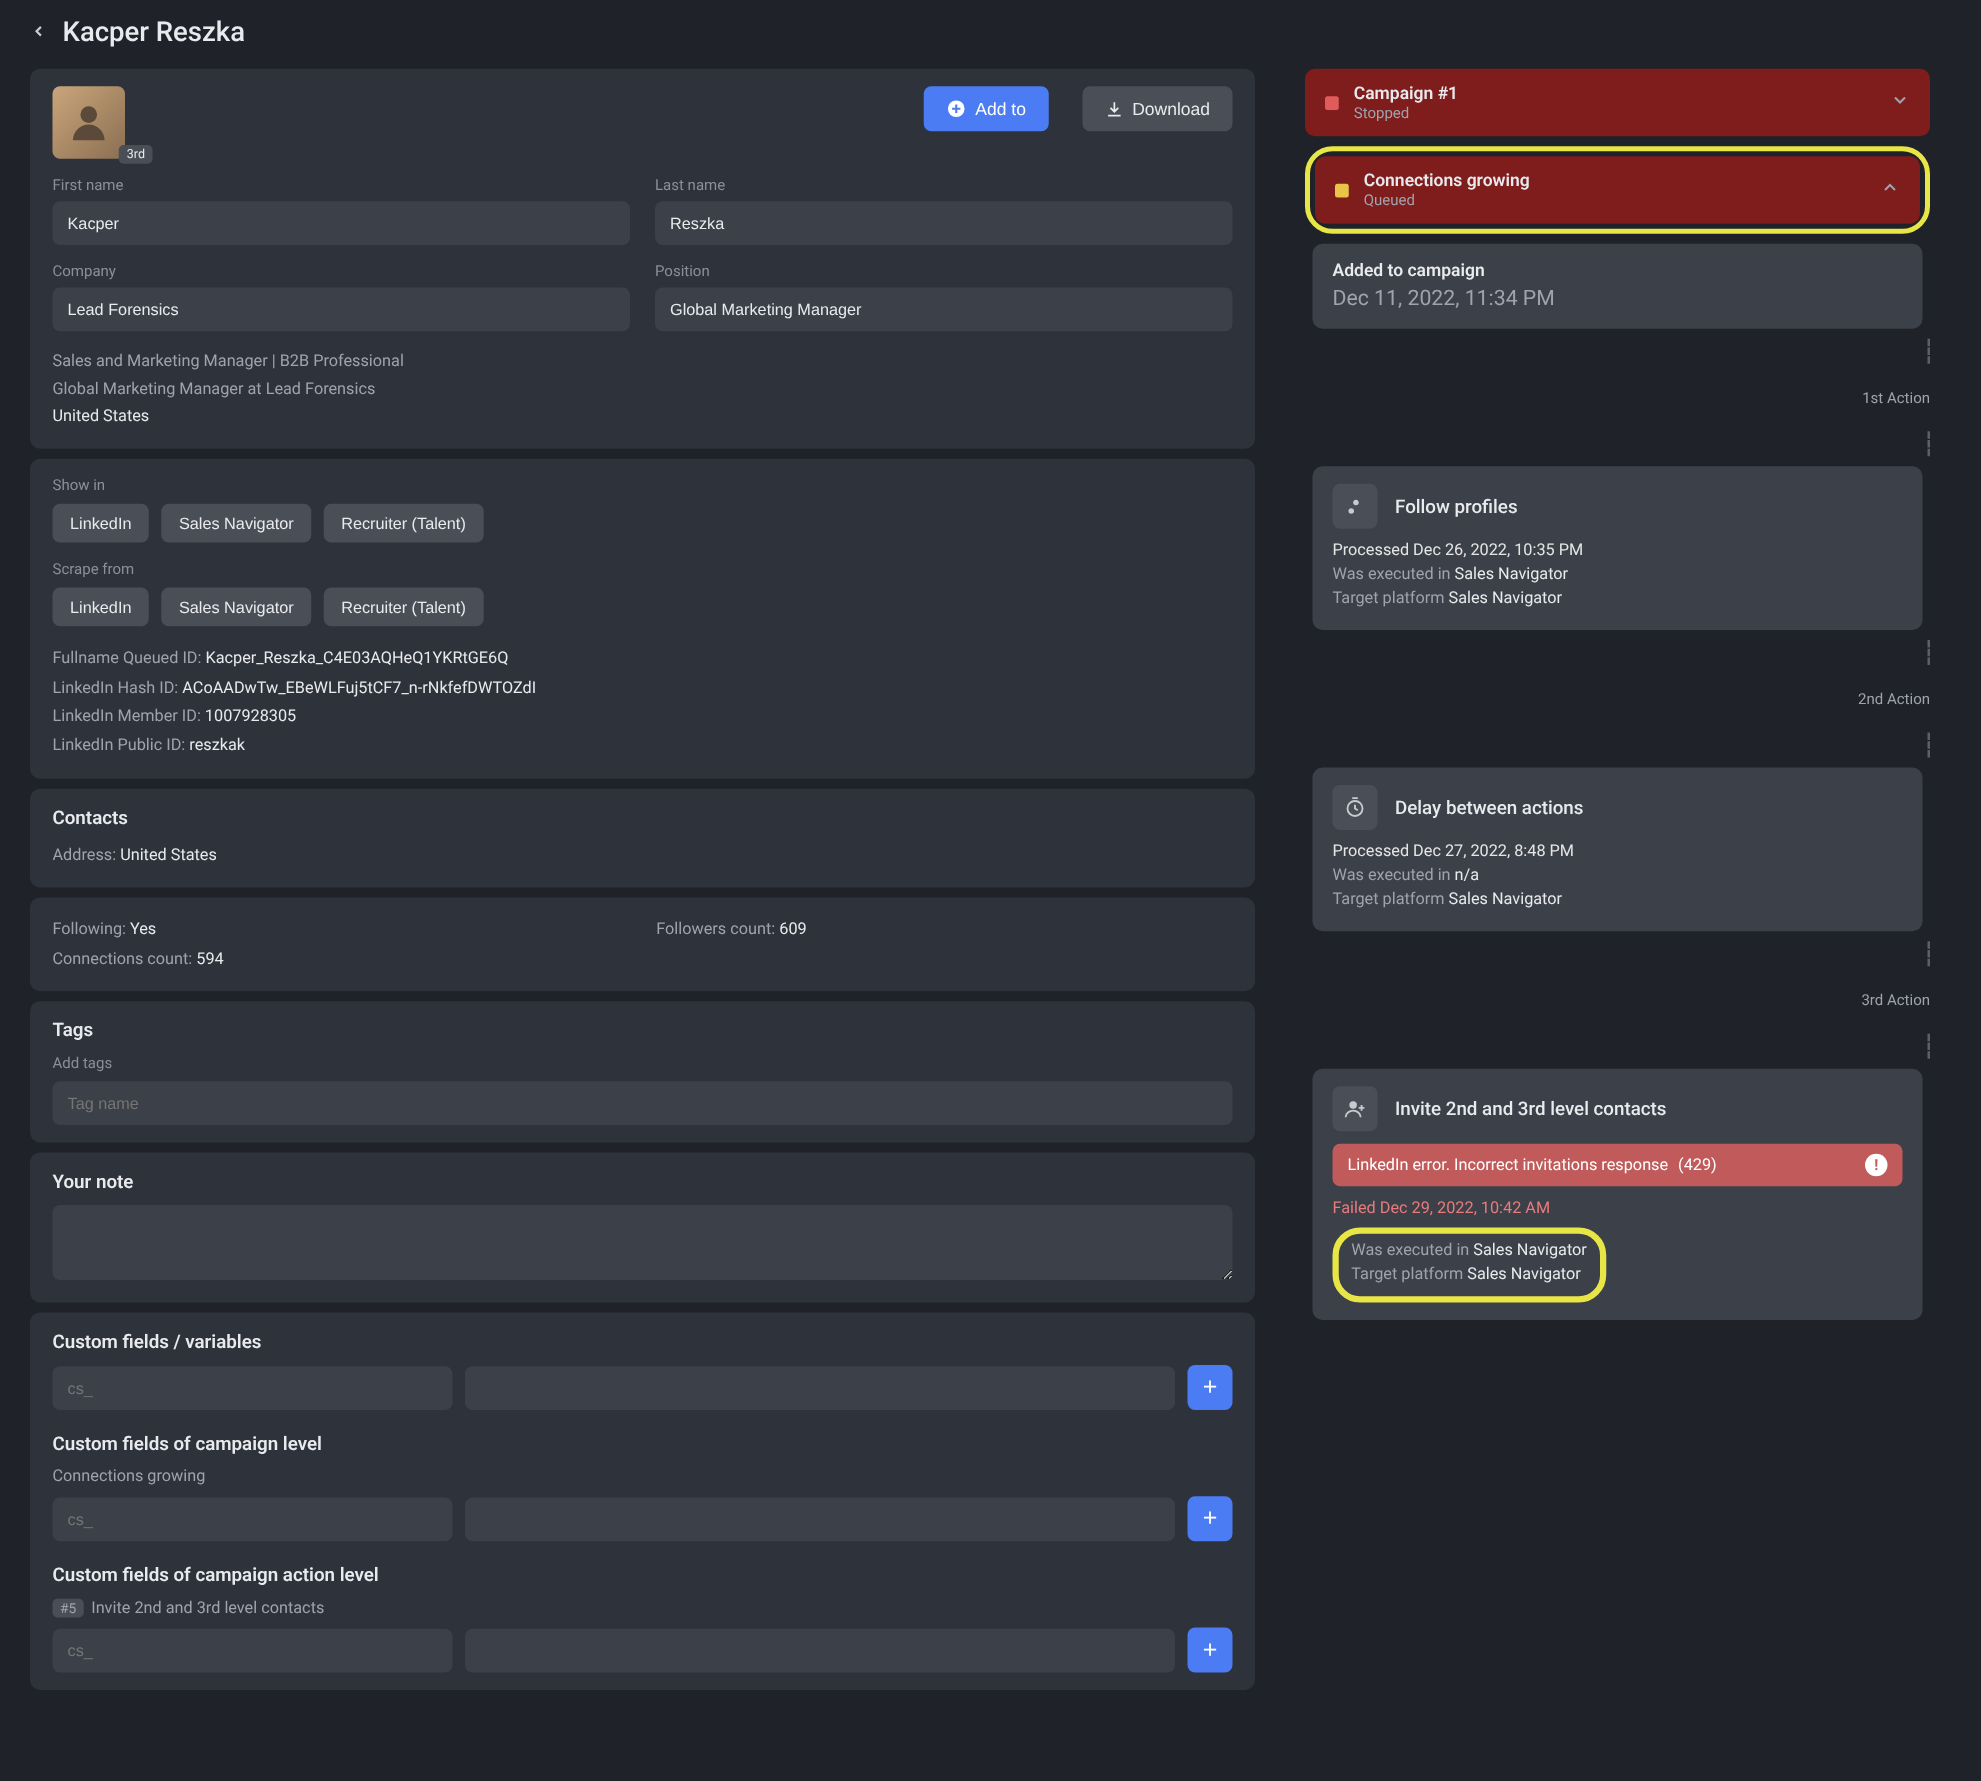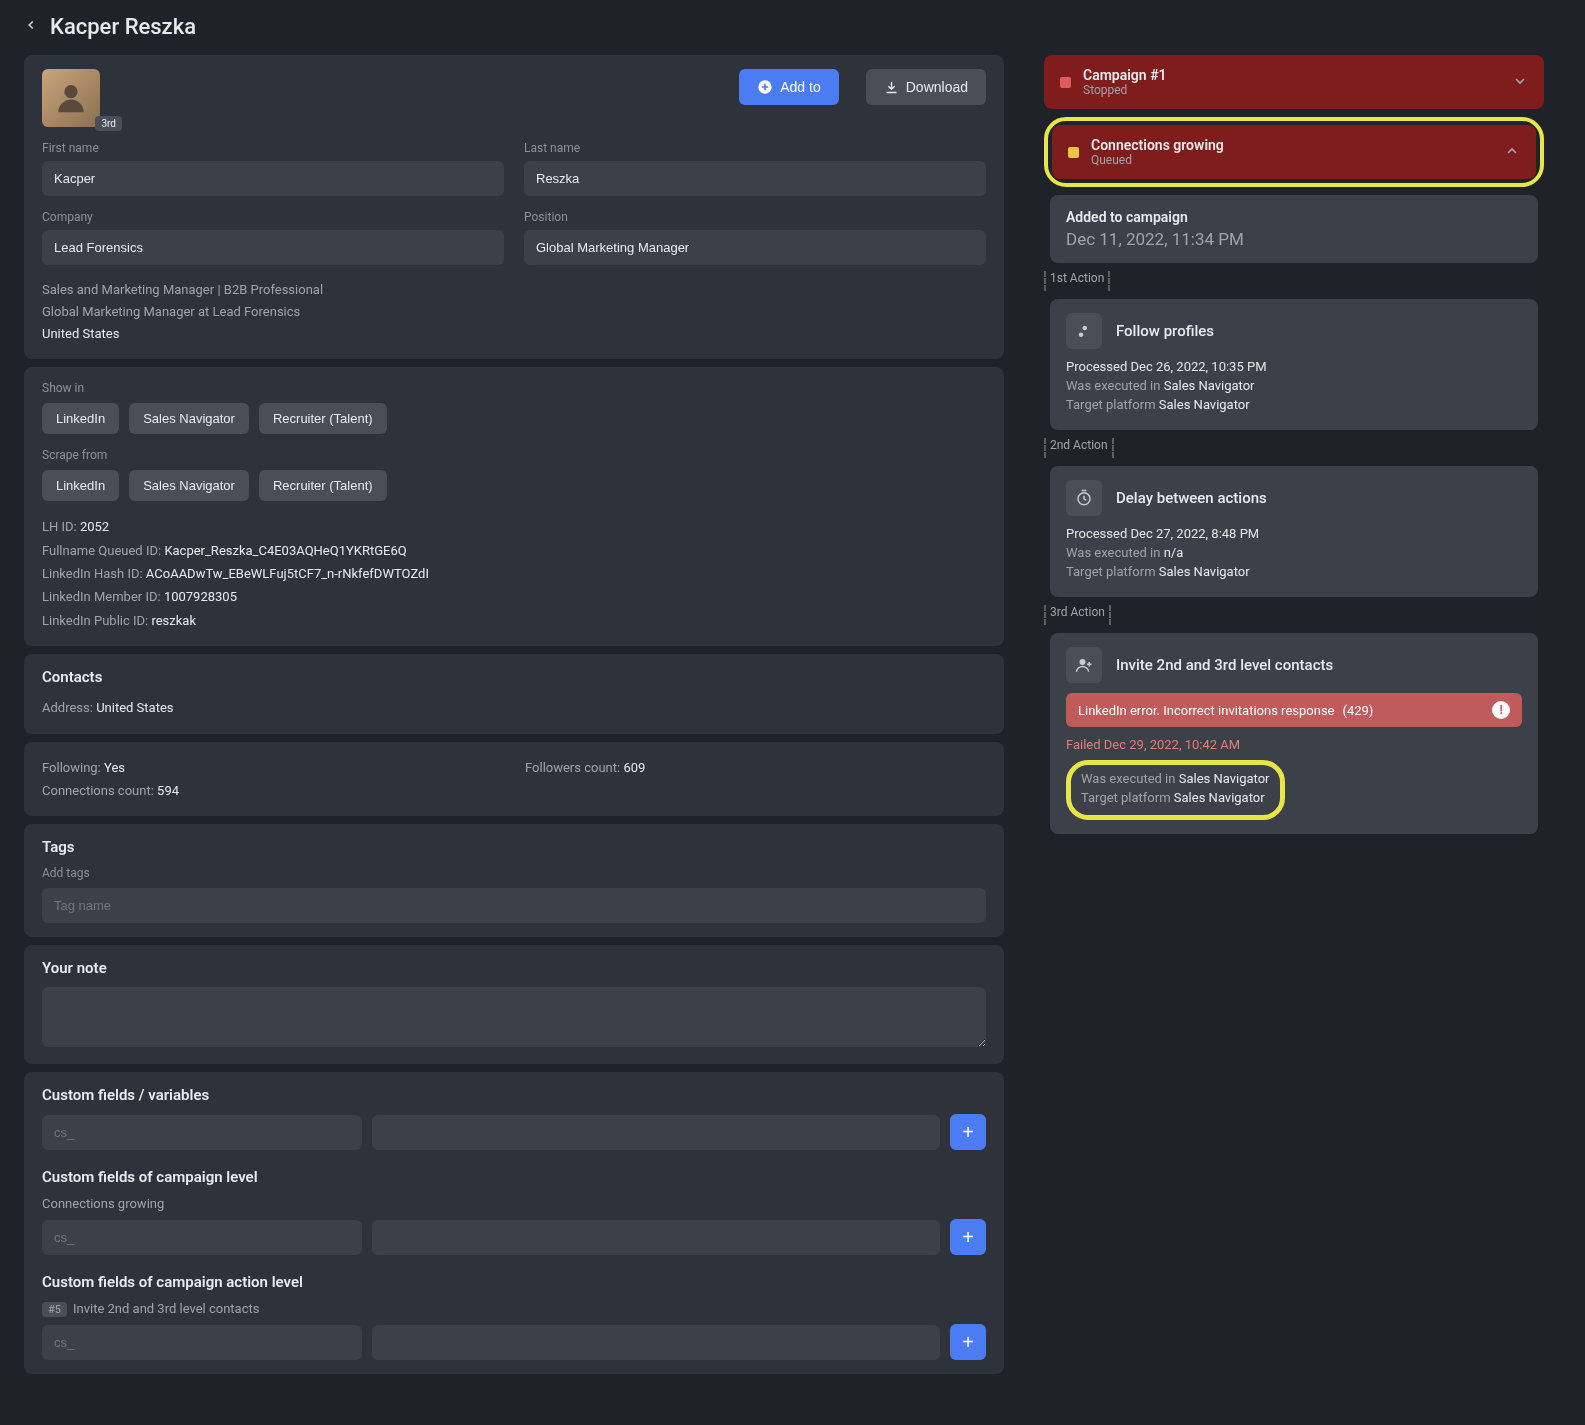--- a/index.html
+++ b/index.html
@@ -72,21 +72,21 @@
 .camp-status { color: #9fa3ad; font-size: 12px; }
 .chev { margin-left: auto; color: #9fa3ad; }
 
 .highlight-box { border: 4px solid #e8e547; border-radius: 22px; padding: 4px; margin-bottom: 8px; }
 .highlight-box .camp-item { margin-bottom: 0; }
 
 .tl-card { background: #3c4049; border-radius: 8px; padding: 14px 16px; margin: 0 6px; }
 .tl-title { color: #e8eaed; font-size: 14px; font-weight: 600; margin-bottom: 4px; }
 .tl-sub { color: #9fa3ad; font-size: 17px; }
 
-.tl-connector { display: flex; align-items: flex-start; gap: 4px; margin: 8px 0; }
+.tl-connector { display: flex; flex-direction: column; align-items: flex-end; gap: 20px; margin: 8px 0; }
 .dashes { width: 2px; height: 20px; border-left: 2px dashed #5b5f68; }
 .action-label { color: #9fa3ad; font-size: 12px; }
 
 .action-card { background: #3c4049; border-radius: 8px; padding: 14px 16px; margin: 0 6px; }
 .action-head { display: flex; align-items: center; gap: 14px; margin-bottom: 10px; }
 .action-icon { width: 36px; height: 36px; background: #4a4e57; border-radius: 6px; display: flex; align-items: center; justify-content: center; }
 .action-title { color: #e8eaed; font-size: 15px; font-weight: 500; }
 .proc-line { font-size: 13px; margin-bottom: 4px; }
 .green { color: #e5e5e5; }
 .red { color: #e87b7b; }
@@ -180,21 +180,20 @@
           <button class="chip">Sales Navigator</button>
           <button class="chip">Recruiter (Talent)</button>
         </div>
         <span class="sub-label">Scrape from</span>
         <div class="chip-row">
           <button class="chip">LinkedIn</button>
           <button class="chip">Sales Navigator</button>
           <button class="chip">Recruiter (Talent)</button>
         </div>
         <div class="kv">
-          <div><span>LH ID:</span> <span class="v">2052</span></div>
           <div><span>Fullname Queued ID:</span> <span class="v">Kacper_Reszka_C4E03AQHeQ1YKRtGE6Q</span></div>
           <div><span>LinkedIn Hash ID:</span> <span class="v">ACoAADwTw_EBeWLFuj5tCF7_n-rNkfefDWTOZdI</span></div>
           <div><span>LinkedIn Member ID:</span> <span class="v">1007928305</span></div>
           <div><span>LinkedIn Public ID:</span> <span class="v">reszkak</span></div>
         </div>
       </div>
 
       <div class="card pad">
         <div class="section-title">Contacts</div>
         <div class="kv"><span>Address:</span> <span class="v">United States</span></div>

